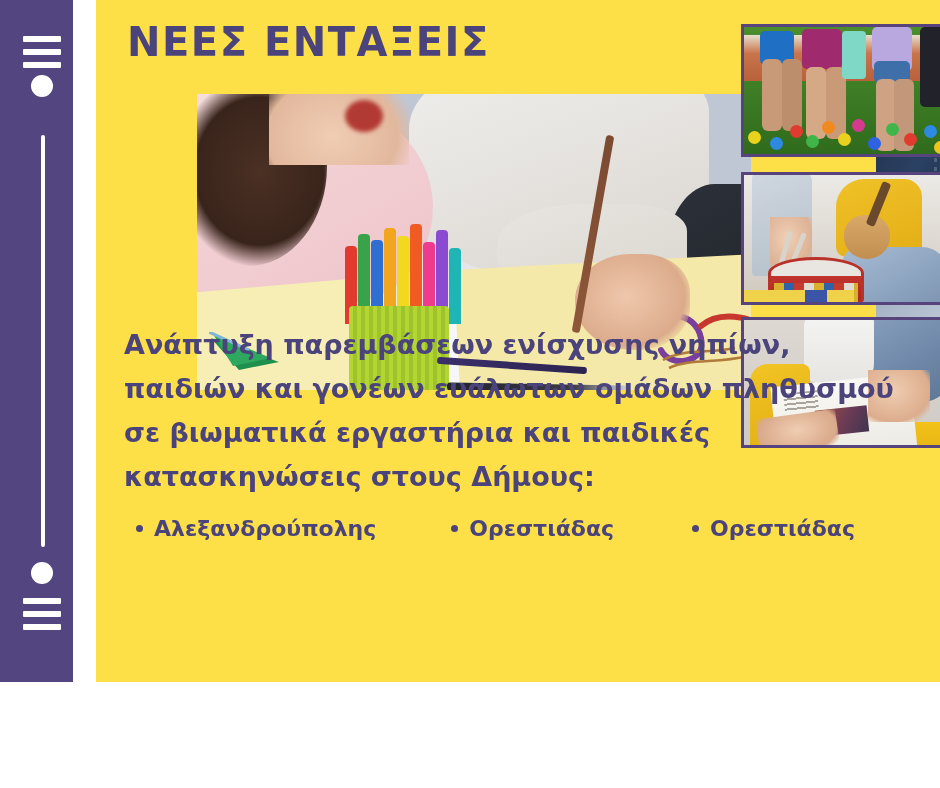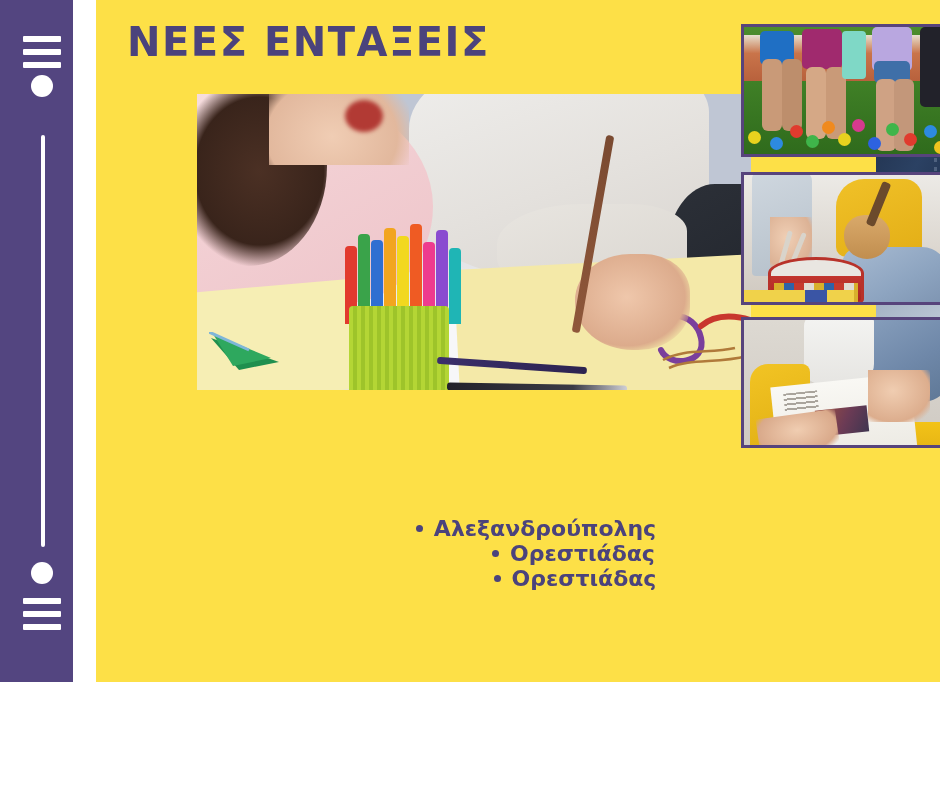--- a/index.html
+++ b/index.html
@@ -224,21 +224,20 @@
     line-height: 44px;
     font-weight: bold;
     color: #4b437c;
   }
   .bullets {
     position: absolute;
     left: 40px; top: 516px;
     width: 800px;
     display: flex;
     align-items: center;
-    flex-direction: column;
   }
   .bullet {
     display: flex;
     align-items: center;
     font-size: 22px;
     font-weight: bold;
     color: #4b437c;
     white-space: nowrap;
   }
   .bullet .bdot {
@@ -391,20 +390,21 @@
         <div class="bk-yellowS"></div>
         <div class="bk-yellowT"></div>
         <div class="bk-book"></div>
         <div class="bk-text"></div>
         <div class="bk-pic"></div>
         <div class="bk-hand"></div>
         <div class="bk-arm"></div>
       </div>
     </div>
 
+    <div class="body-text">Ανάπτυξη παρεμβάσεων ενίσχυσης νηπίων, παιδιών και γονέων ευάλωτων ομάδων πληθυσμού σε βιωματικά εργαστήρια και παιδικές κατασκηνώσεις στους Δήμους:</div>
 
     <div class="bullets">
       <div class="bullet b0">
         <span class="bdot"></span>
         <span>Αλεξανδρούπολης</span>
       </div>
       <div class="bullet b1">
         <span class="bdot"></span>
         <span>Ορεστιάδας</span>
       </div>

